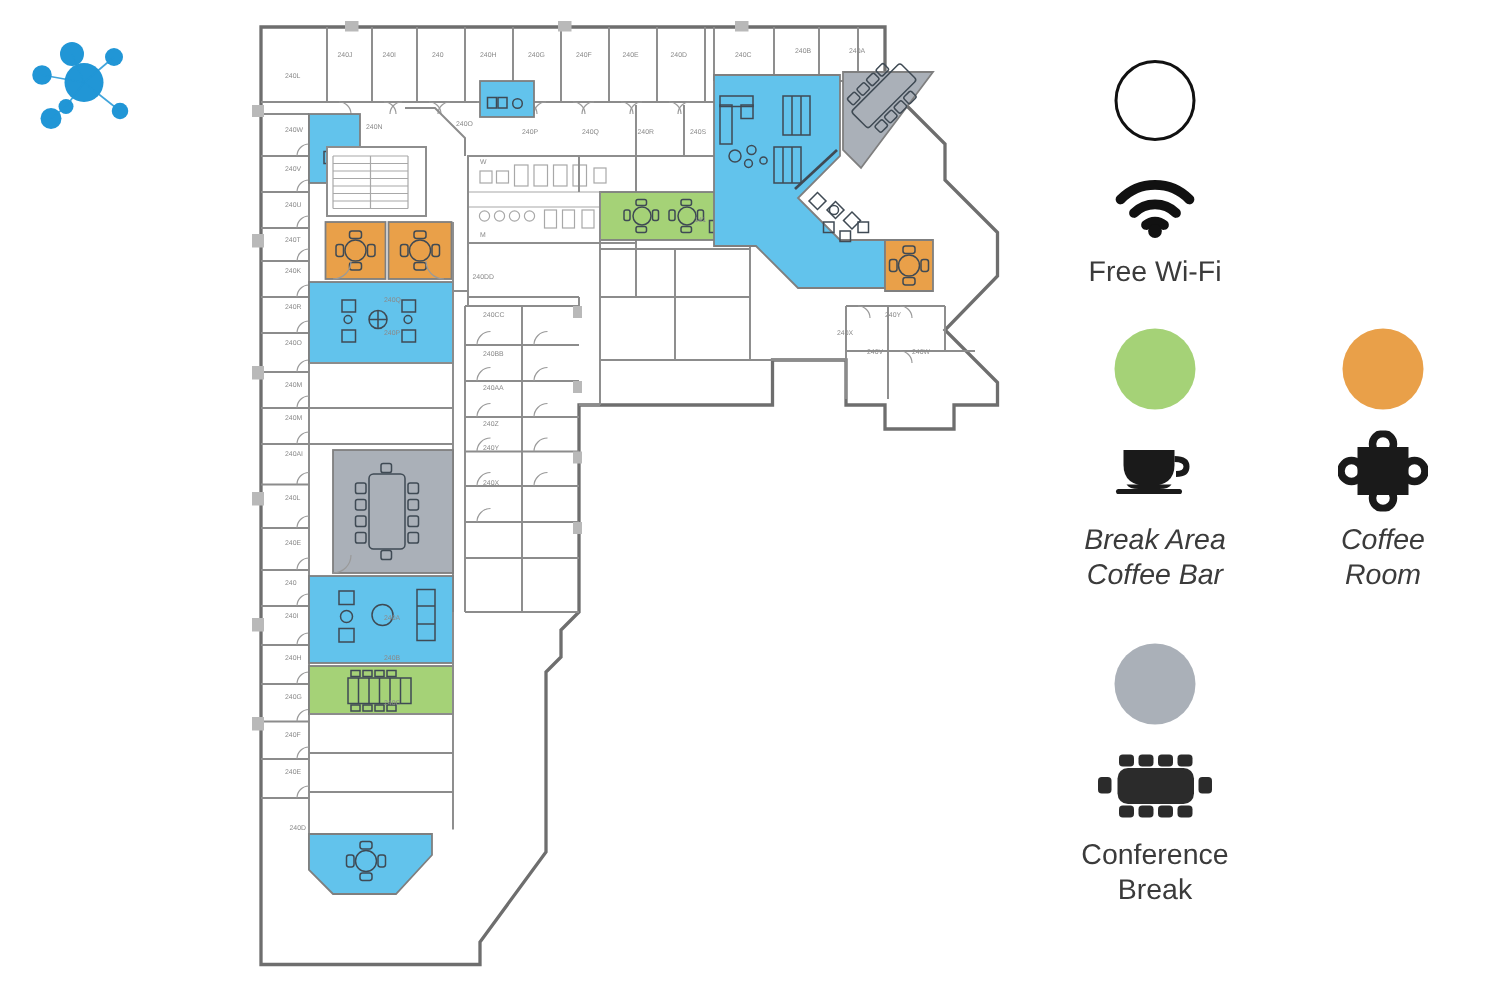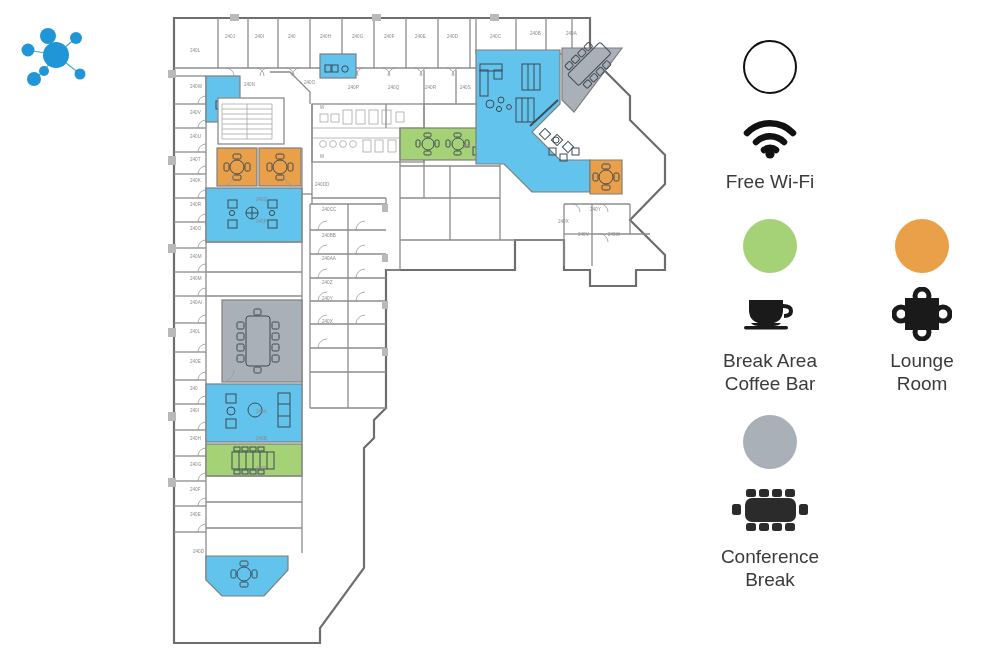--- a/index.html
+++ b/index.html
@@ -70,21 +70,21 @@
   .legend-label {
     text-align: center;
     font-size: 19px;
     line-height: 23px;
     color: #3b3b3b;
     font-family: "Liberation Sans", sans-serif;
     font-weight: 400;
     white-space: pre-line;
   }
   .legend-row-1 { margin-bottom: 26px; }
-  .legend-row-2 { margin-bottom: 20px; }
+  .legend-row-2 { margin-bottom: 34px; font-style: italic; }
 </style>
 </head>
 <body>
 
 <div id="page">
 
   <div id="logo">
     <svg viewBox="0 0 86 66" width="86" height="66" aria-hidden="true">
       <g id="logo-nodes" fill="#2196d6">
           <circle cx="48" cy="33" r="13" fill="#2196d6"></circle>
@@ -693,21 +693,21 @@
           <svg width="60" height="54" viewBox="0 0 60 54" aria-hidden="true">
             <g fill="none" stroke="#1a1a1a" stroke-width="5">
               <circle cx="30" cy="9" r="7"></circle>
               <circle cx="30" cy="45" r="7"></circle>
               <circle cx="9" cy="27" r="7"></circle>
               <circle cx="51" cy="27" r="7"></circle>
             </g>
             <rect x="13" y="11" width="34" height="32" fill="#1a1a1a"></rect>
           </svg>
         </div>
-        <div class="legend-label">Lounge
+        <div class="legend-label">Coffee
 Room</div>
       </div>
     </div>
 
     <div class="legend-grid">
       <div class="legend-item">
         <div class="legend-swatch" style="background:#aab0b8"></div>
         <div class="legend-icon">
           <svg width="84" height="48" viewBox="0 0 84 48" aria-hidden="true">
             <g fill="#2b2b2b">

